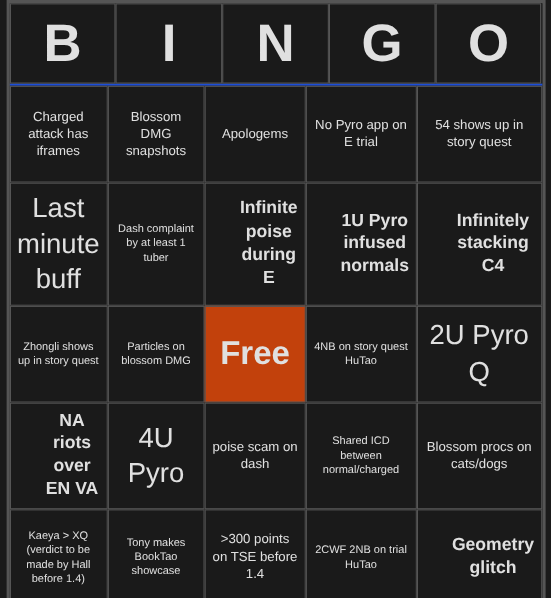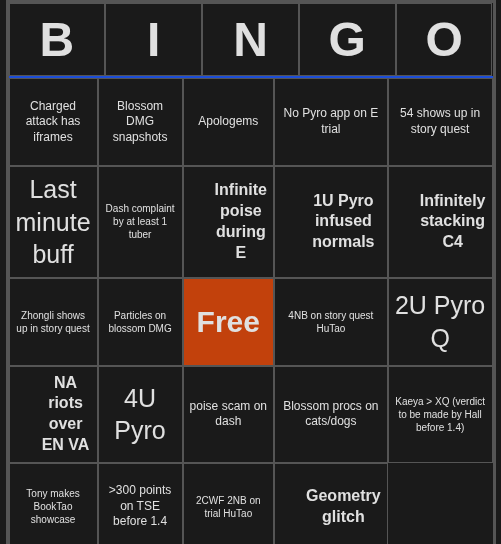--- a/index.html
+++ b/index.html
@@ -106,20 +106,21 @@
 
     <div class="bingo-cell small-text">Zhongli shows up in story quest</div>
     <div class="bingo-cell small-text">Particles on blossom DMG</div>
     <div class="bingo-cell free-cell">Free</div>
     <div class="bingo-cell small-text">4NB on story quest HuTao</div>
     <div class="bingo-cell large-text">2U Pyro Q</div>
 
     <div class="bingo-cell medium-text">NA riots over EN VA</div>
     <div class="bingo-cell large-text">4U Pyro</div>
     <div class="bingo-cell">poise scam on dash</div>
+    <div class="bingo-cell small-text">Shared ICD between normal/charged</div>
     <div class="bingo-cell">Blossom procs on cats/dogs</div>
 
     <div class="bingo-cell small-text">Kaeya &gt; XQ (verdict to be made by Hall before 1.4)</div>
     <div class="bingo-cell small-text">Tony makes BookTao showcase</div>
     <div class="bingo-cell">&gt;300 points on TSE before 1.4</div>
     <div class="bingo-cell small-text">2CWF 2NB on trial HuTao</div>
     <div class="bingo-cell medium-text">Geometry glitch</div>
   </div>
 </div>
 

